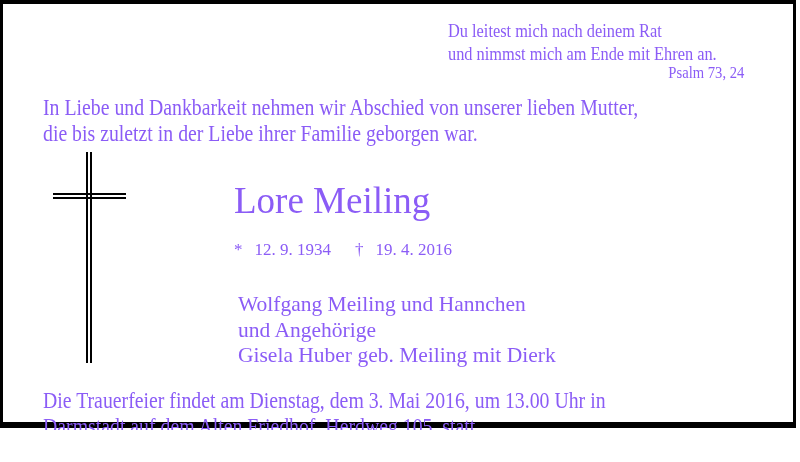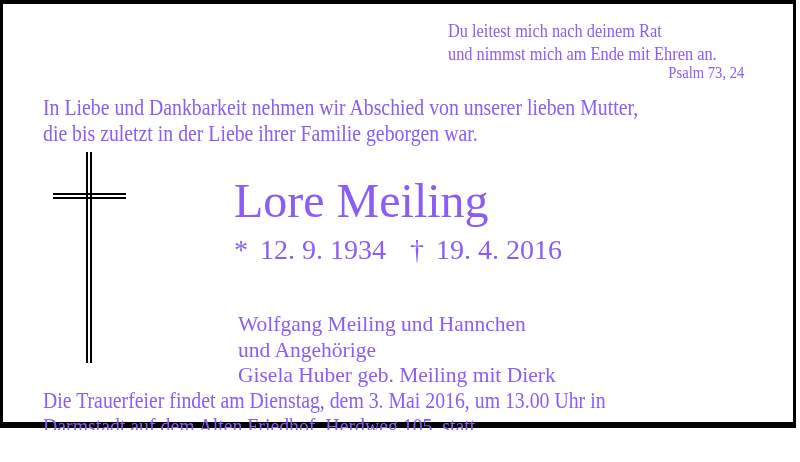--- a/index.html
+++ b/index.html
@@ -65,40 +65,39 @@
     position: absolute;
     left: 53px;
     width: 73px; height: 2px;
     background: #000;
   }
   .cross .h1 { top: 193px; }
   .cross .h2 { top: 197px; }
   .deceased-name {
     position: absolute;
     left: 234px; top: 176px;
-    font-size: 48px;
+    font-size: 37px;
     line-height: 50px;
     white-space: nowrap;
   }
   .dates {
     position: absolute;
     left: 234px; top: 237px;
-    font-size: 28px;
+    font-size: 17px;
     line-height: 26px;
     white-space: nowrap;
   }
   .dates .sym1 { display: inline-block; margin-right: 12px; }
   .dates .sym2 { display: inline-block; margin-left: 24px; margin-right: 12px; }
   .mourners {
     position: absolute;
     left: 238px; top: 292px;
     font-size: 21.5px;
     line-height: 25.5px;
     white-space: nowrap;
-    margin-top: 20px;
   }
   .funeral {
     position: absolute;
     left: 43px; top: 388px;
     font-size: 23px;
     line-height: 26px;
   }
 </style>
 </head>
 <body>

